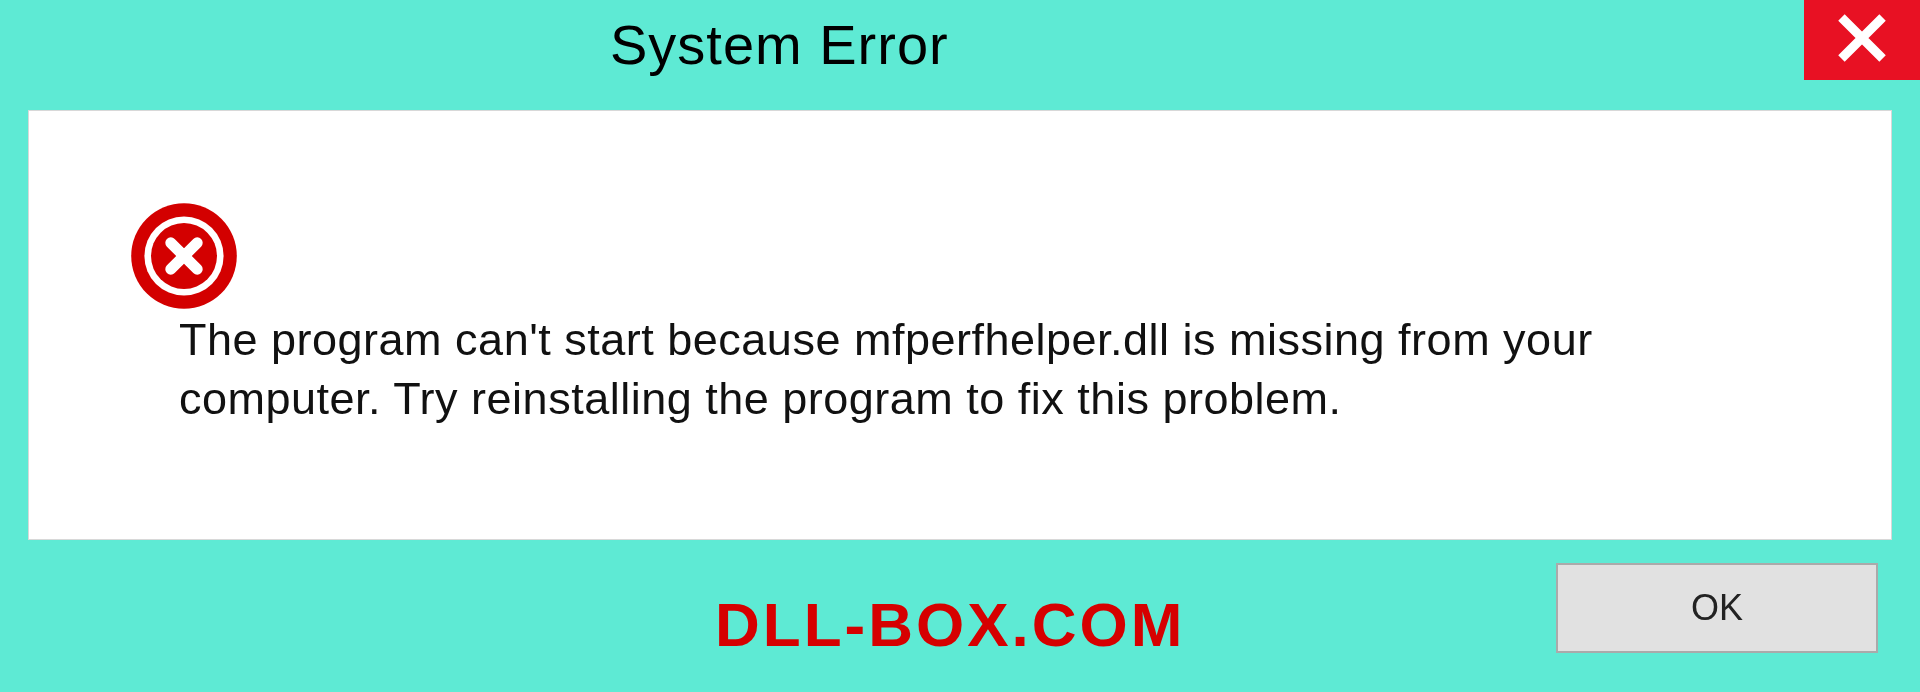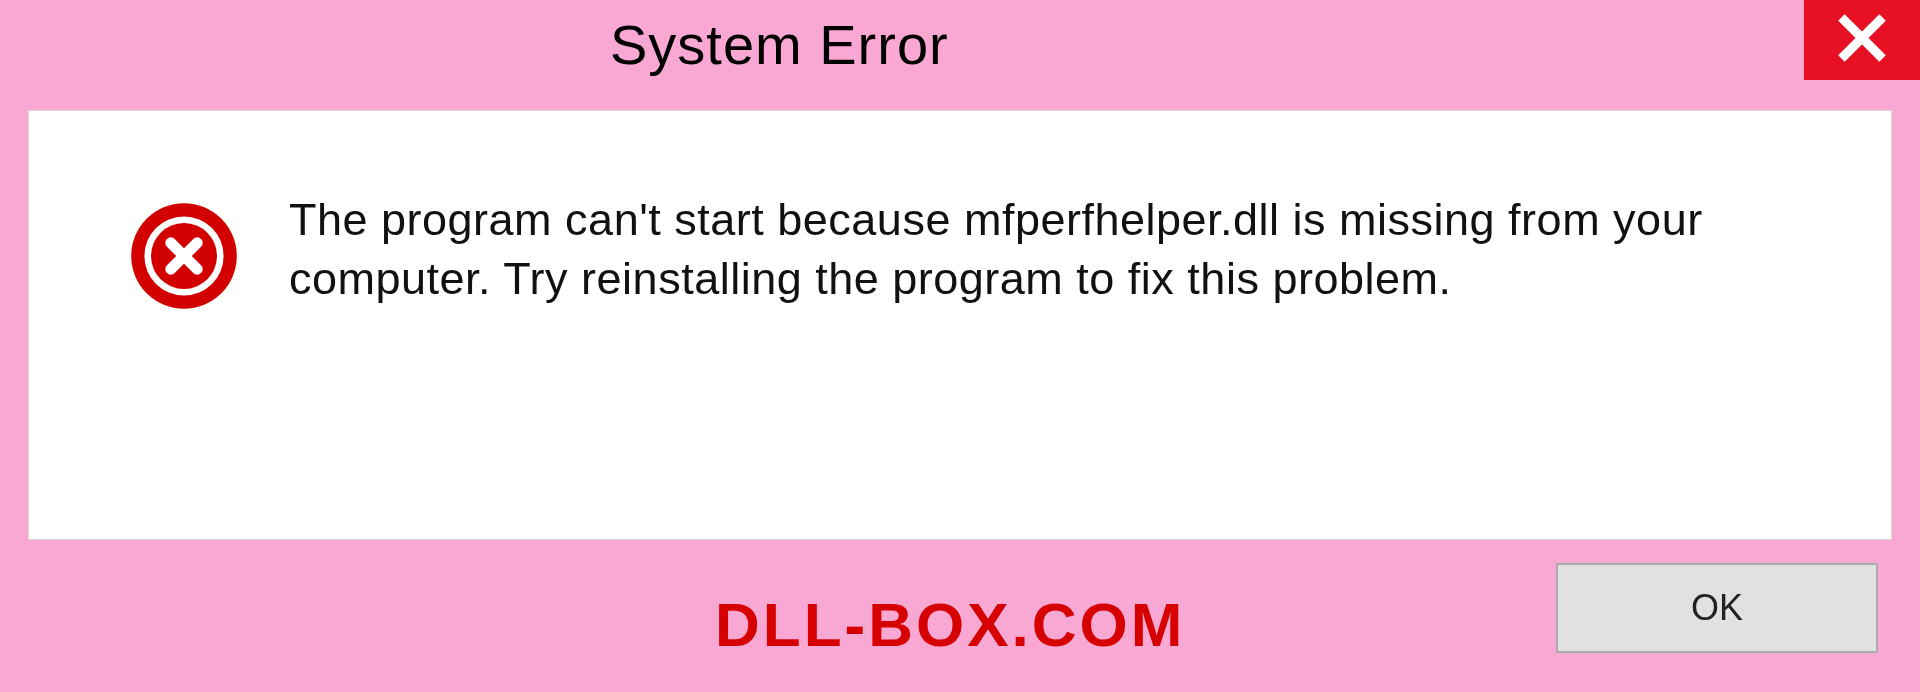--- a/index.html
+++ b/index.html
@@ -14,21 +14,21 @@
       height: 692px;
       position: relative;
       overflow: hidden;
     }
     .dialog {
       position: absolute;
       left: 0;
       top: 0;
       width: 1920px;
       height: 692px;
-      background: #f9a8d4;
+      background: #5eead4;
     }
     .titlebar {
       position: relative;
       height: 100px;
       display: flex;
       align-items: flex-start;
       padding-top: 12px;
     }
     .title {
       font-size: 56px;
@@ -56,20 +56,21 @@
     .content-panel {
       background: #ffffff;
       border: 1px solid #d8d8d8;
       margin: 10px 28px 0 28px;
       height: 430px;
       display: flex;
       align-items: flex-start;
       padding-top: 80px;
       padding-left: 100px;
       padding-right: 60px;
+      flex-direction: column;
     }
     .error-icon-wrap {
       flex: 0 0 auto;
       width: 110px;
       height: 110px;
       margin-top: 10px;
     }
     .error-icon-wrap svg {
       width: 110px;
       height: 110px;

